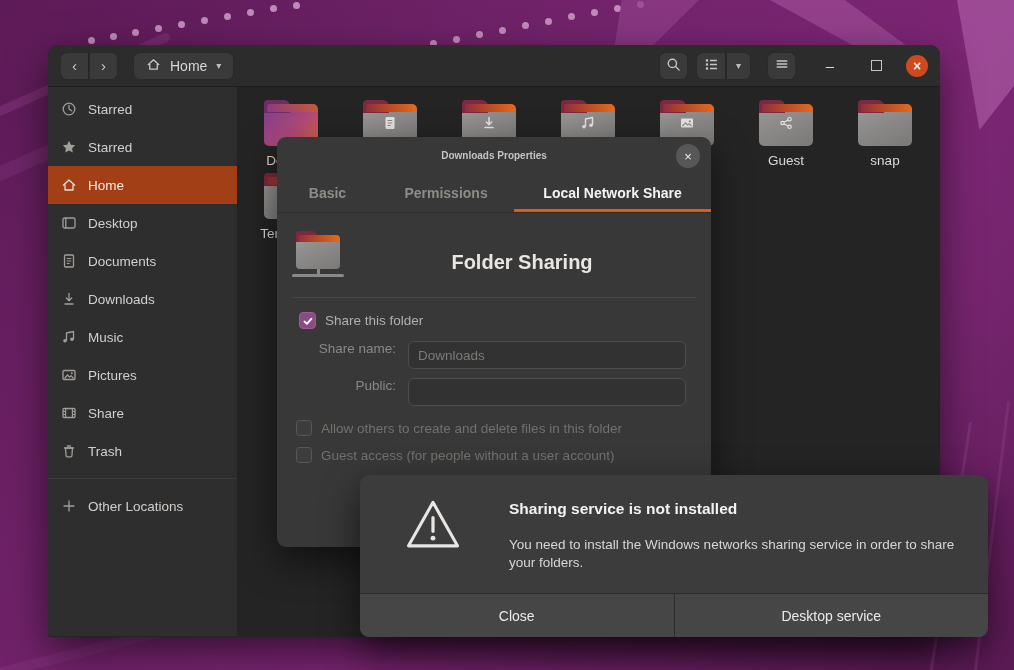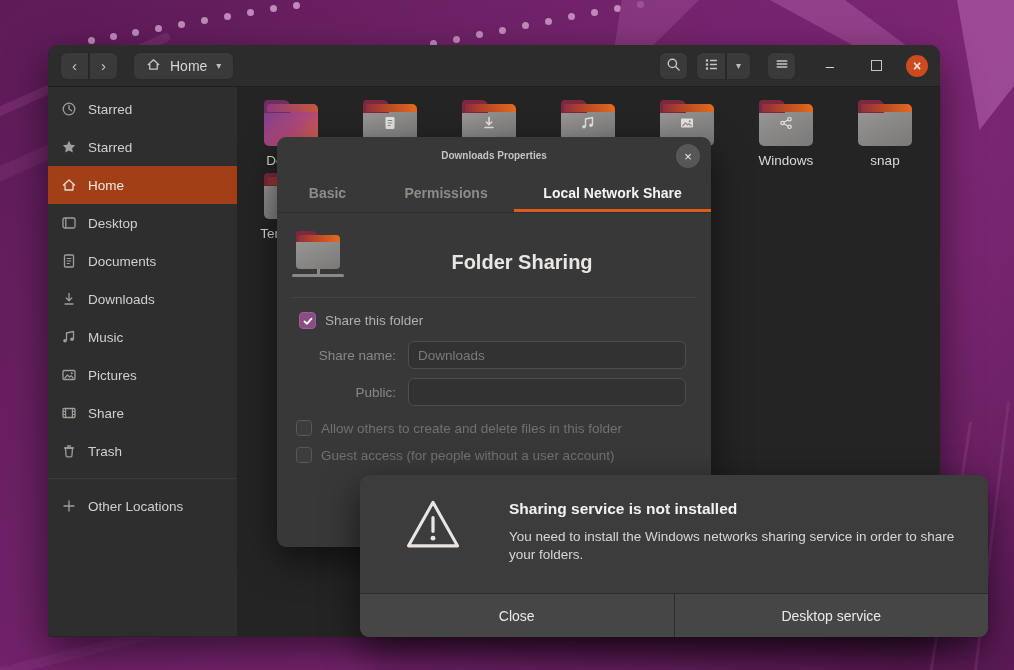--- a/index.html
+++ b/index.html
@@ -96,35 +96,35 @@
   .sf-stem { width:3px; height:5px; background:#8b8987; }
   .sf-base { width:52px; height:3px; background:#8b8987; border-radius:2px; }
   .share-title { flex:1; text-align:center; margin-top:22px; font-size:20px; font-weight:bold; color:#e9e6e3; }
   .pdivider { height:1px; background:#454545; margin:20px 2px 14px 2px; }
   .chkrow { display:flex; align-items:center; gap:9px; margin:0 4px 12px 9px; }
   .chk { width:17px; height:17px; border-radius:4px; display:flex; align-items:center; justify-content:center; }
   .chk.checked { background:#8a4d83; border:1px solid #9a5d93; }
   .chk.empty { width:16px; height:16px; border:1px solid #585858; background:#3d3d3d; border-radius:3.5px; }
   .chklabel { font-size:13.5px; color:#b3afab; }
   .chklabel.dim { color:#74706c; }
-  .formrow { display:flex; align-items:center; margin:0 12px 9px 0; }
+  .formrow { display:flex; margin:0 12px 9px 0; }
   .formrow label { width:118px; text-align:right; padding-right:12px; font-size:13.5px; color:#8b8783; }
   .formrow input { flex:1; height:28px; background:#323232; border:1px solid #4e4e4e;
     border-radius:6px; padding:0 9px; font-size:13.5px; color:#7e7a76; outline:none;
     font-family:"Liberation Sans", sans-serif; }
   .subchecks { margin-top:14px; }
   .subchecks .chkrow { margin-bottom:11px; margin-left:6px; }
 
   
   .warn { position:absolute; left:360px; top:475px; width:628px; height:162px;
     background:#3c3c3c; border-radius:9px; box-shadow:0 14px 36px rgba(0,0,0,.6); z-index:6;
     display:flex; flex-direction:column; }
   .warn-body { flex:1; display:flex; padding:21px 20px 0 44px; gap:47px; }
   .warn-text { padding-top:4px; }
-  .warn-title { font-size:15.5px; font-weight:bold; color:#f4f2f0; margin-bottom:10px; }
+  .warn-title { font-size:15.5px; font-weight:bold; color:#f4f2f0; margin-bottom:18px; }
   .warn-msg { font-size:13.5px; color:#d9d6d3; line-height:1.35; width:468px; }
   .warn-actions { height:44px; display:flex; border-top:1px solid #2c2c2c; background:#464646;
     border-radius:0 0 9px 9px; }
   .warn-btn { flex:1; display:flex; align-items:center; justify-content:center;
     font-size:14px; color:#eceae8; }
   .warn-btn:first-child { border-right:1px solid #2c2c2c; border-radius:0 0 0 9px; }
   .warn-btn:last-child { border-radius:0 0 9px 0; }
 </style>
 </head>
 <body>
@@ -351,21 +351,21 @@
           <div class="folder">
             <span class="emblem">
                 <svg width="16" height="16" viewBox="0 0 16 16" fill="none">
                   <circle cx="4.5" cy="8" r="1.7" stroke="#e4e2e0" stroke-width="1.2"></circle>
                   <circle cx="11.5" cy="4.2" r="1.7" stroke="#e4e2e0" stroke-width="1.2"></circle>
                   <circle cx="11.5" cy="11.8" r="1.7" stroke="#e4e2e0" stroke-width="1.2"></circle>
                   <path d="m6 7.2 4-2.2M6 8.8l4 2.2" stroke="#e4e2e0" stroke-width="1.2"></path>
                 </svg>
               </span>
           </div>
-          <div class="flabel">Windows</div>
+          <div class="flabel">Guest</div>
         </div>
         <div class="cell" style="left:604px;top:8px">
           <div class="folder"></div>
           <div class="flabel">snap</div>
         </div>
         <div class="cell" style="left:10px;top:81px">
           <div class="folder"></div>
           <div class="flabel">Templates</div>
         </div>
       </main>

